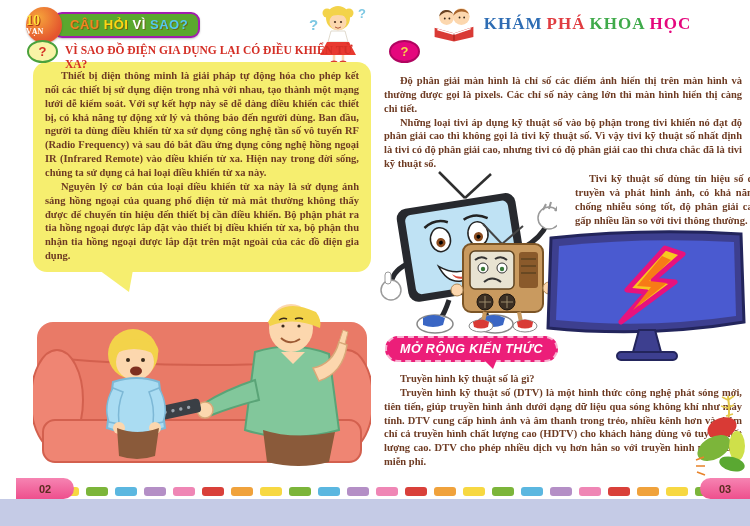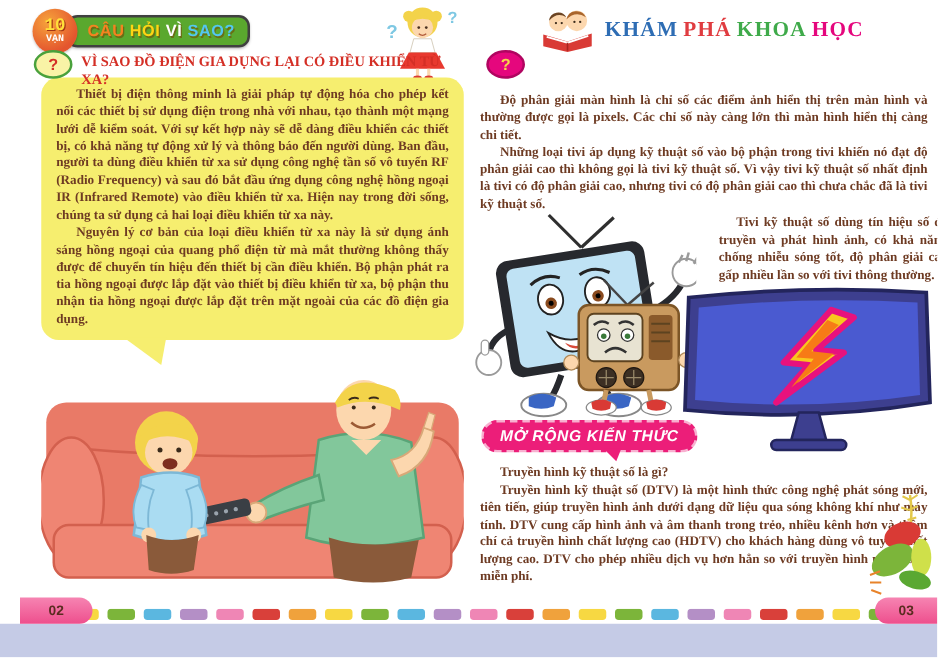--- a/index.html
+++ b/index.html
@@ -9,28 +9,28 @@
   }
   .page { position:absolute; top:0; width:375px; height:526px; }
   .page-left { left:0; }
   .page-right { left:375px; }
 
   
   .logo-row { position:absolute; top:7px; left:26px; display:flex; align-items:center; z-index:3; }
   .logo-badge {
     width:36px; height:36px; border-radius:50%;
     background:radial-gradient(circle at 35% 30%, #f6a43b, #e4552e 70%);
-    display:flex; flex-direction:column; align-items:center; justify-content:center;
+    display:flex; flex-direction:column; justify-content:center;
     z-index:2; box-shadow:0 1px 2px rgba(0,0,0,.25);
-    font-family:Liberation Mono, monospace;
+    font-family:Liberation Serif, serif;
   }
   .logo-badge .ten { color:#ffe13a; font-weight:bold; font-size:14px; line-height:12px; text-shadow:1px 1px 0 #a33315; }
   .logo-badge .van { color:#ffffff; font-weight:bold; font-size:8px; line-height:9px; }
   .logo-plate {
-    margin-left:-9px; background:#5aa82e; border:2px solid #404040; border-radius:9px;
+    margin-left:-9px; background:#5aa82e; border:2px solid #a21caf; border-radius:9px;
     padding:3px 10px 4px 15px; box-shadow:0 1px 2px rgba(0,0,0,.25);
     font-family:"Liberation Sans", sans-serif; font-weight:bold; font-size:13px;
     white-space:nowrap; letter-spacing:.5px;
   }
   .logo-plate span { text-shadow:1px 1px 0 rgba(120,60,0,.55); }
   .lw1 { color:#f58220; } .lw2 { color:#ffd514; } .lw3 { color:#ffffff; } .lw4 { color:#53c7f0; }
 
   .girl-illu { position:absolute; top:2px; right:2px; width:70px; height:62px; z-index:2; }
 
   

